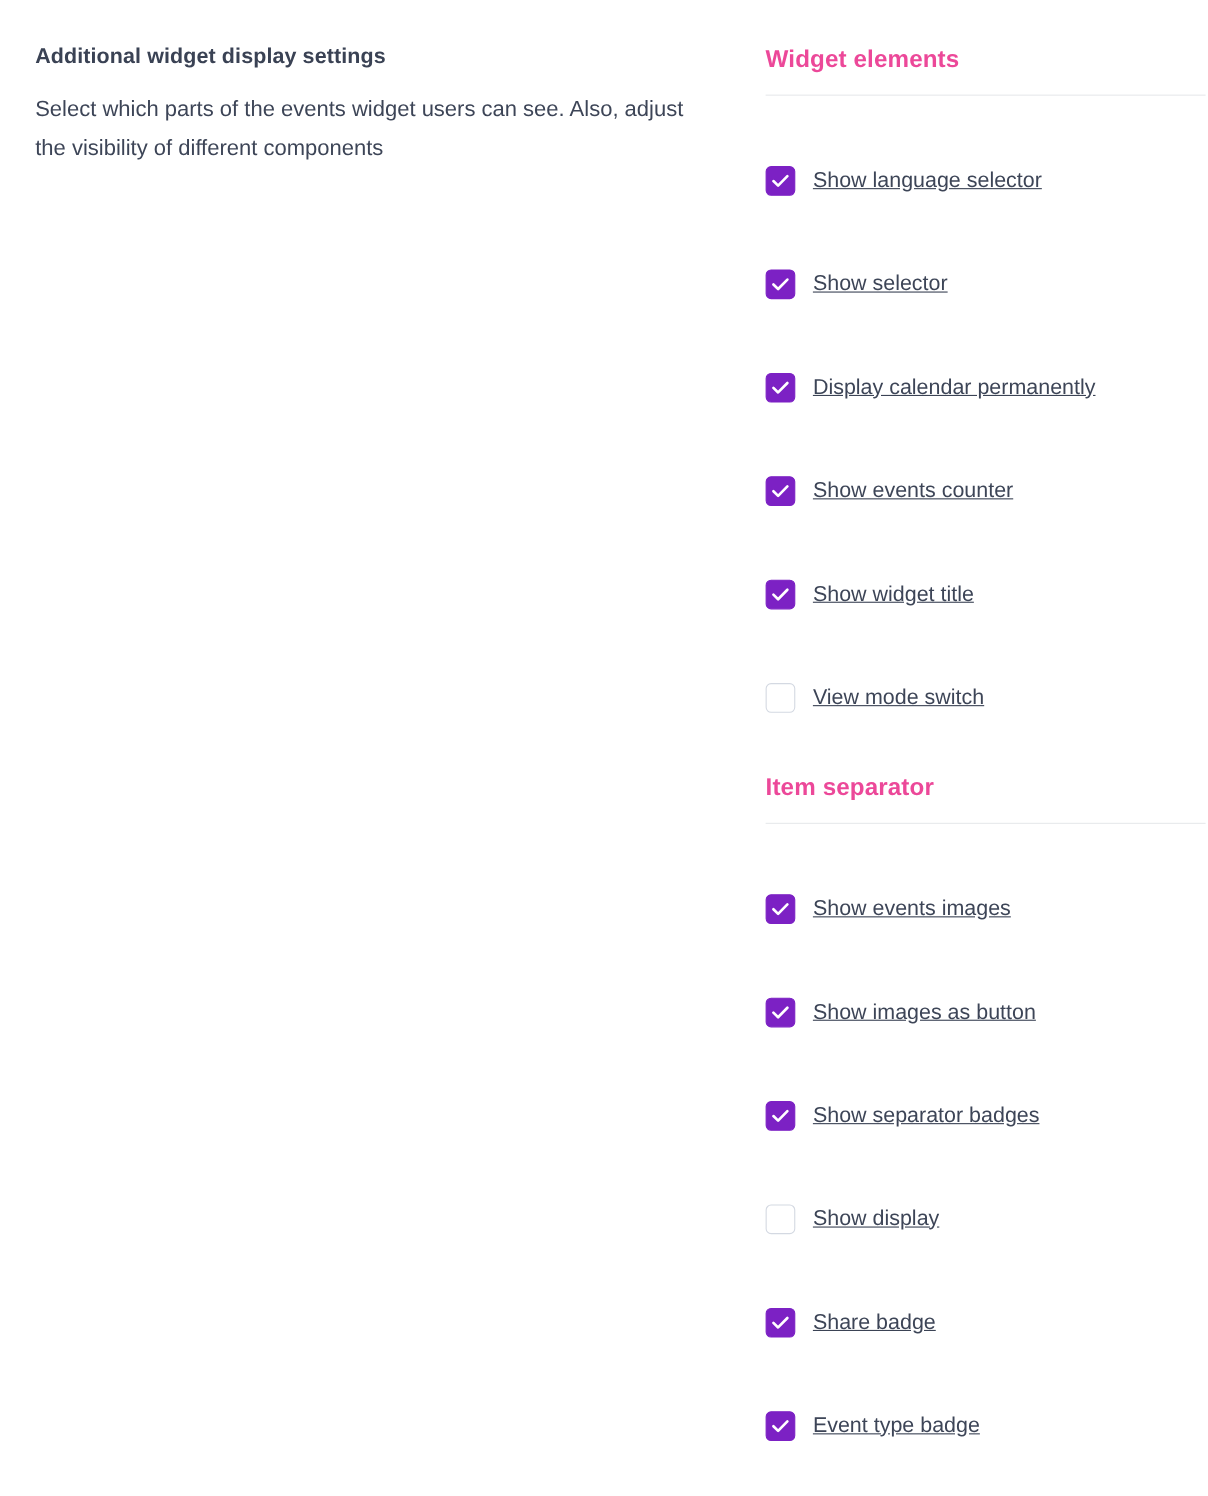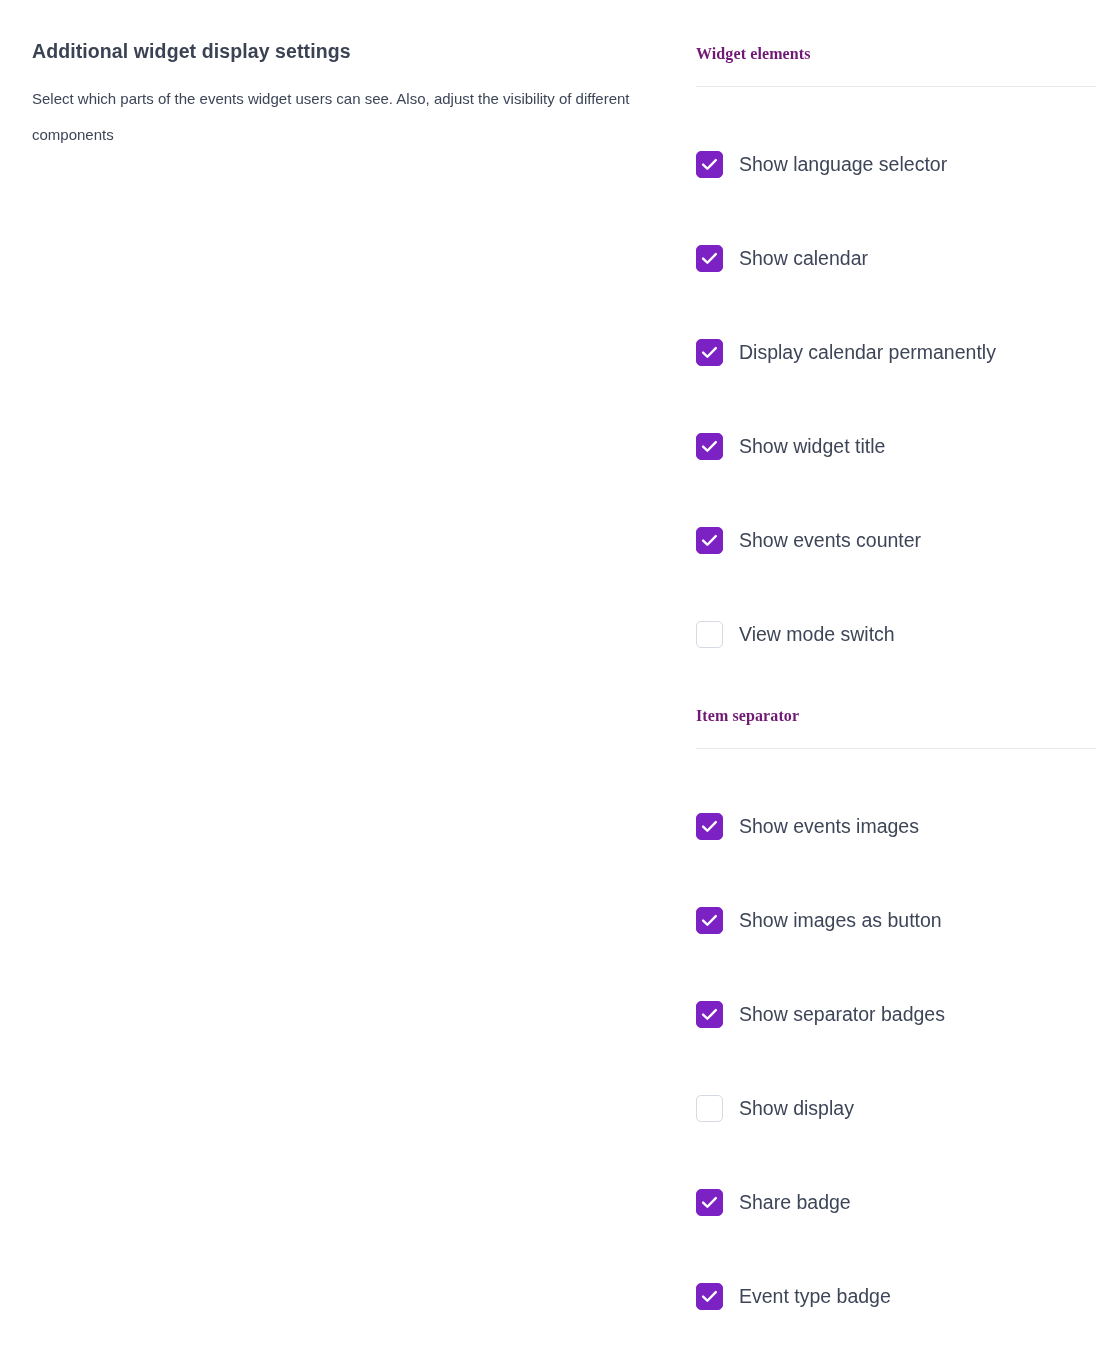--- a/index.html
+++ b/index.html
@@ -32,45 +32,44 @@
   }
   .section-title {
     font-size: 19.5px;
     font-weight: bold;
     line-height: 27px;
     color: #3a4254;
     letter-spacing: 0.1px;
     margin: 0;
   }
   .section-desc {
-    font-size: 15px;
+    font-size: 20px;
     font-weight: normal;
     line-height: 36px;
     color: #3d4557;
     margin: 16px 0 0 0;
     max-width: 620px;
   }
 
   
   .right-col {
     position: absolute;
     left: 696px;
     top: 38px;
     width: 400px;
   }
 
   .group-header {
-    font-size: 16px;
+    font-size: 22px;
     font-weight: bold;
-    color: #701a75;
+    color: #ec4899;
     line-height: 24px;
     letter-spacing: 0.1px;
     margin: 0;
     padding: 0;
-    font-family: Liberation Serif, serif;
   }
   .group-divider {
     height: 1px;
     background: #e7e9ec;
     width: 400px;
     margin-top: 20px;
   }
 
   .group-one { position: absolute; left: 0; top: 4px; width: 400px; }
   .group-two { position: absolute; left: 0; top: 666px; width: 400px; }
@@ -78,20 +77,21 @@
   .check-list {
     margin: 0;
     padding: 0;
     list-style: none;
   }
   .check-row {
     display: flex;
     align-items: center;
     height: 28px;
     margin-top: 66px;
+    text-decoration: underline;
   }
   .check-row:first-child {
     margin-top: 63px;
   }
 
   .checkbox {
     position: relative;
     width: 27px;
     height: 27px;
     min-width: 27px;
@@ -148,48 +148,48 @@
           </span>
           <span class="check-label">Show language selector</span>
         </li>
 
         <li class="check-row">
           <span class="checkbox checked">
             <svg class="tick" viewBox="0 0 27 27">
               <path d="M6.6 13.6 L11.2 18.1 L20.3 8.8" fill="none" stroke="#ffffff" stroke-width="2.6" stroke-linecap="round" stroke-linejoin="round"></path>
             </svg>
           </span>
-          <span class="check-label">Show calendar</span>
+          <span class="check-label">Show selector</span>
         </li>
 
         <li class="check-row">
           <span class="checkbox checked">
             <svg class="tick" viewBox="0 0 27 27">
               <path d="M6.6 13.6 L11.2 18.1 L20.3 8.8" fill="none" stroke="#ffffff" stroke-width="2.6" stroke-linecap="round" stroke-linejoin="round"></path>
             </svg>
           </span>
           <span class="check-label">Display calendar permanently</span>
         </li>
 
         <li class="check-row">
           <span class="checkbox checked">
             <svg class="tick" viewBox="0 0 27 27">
               <path d="M6.6 13.6 L11.2 18.1 L20.3 8.8" fill="none" stroke="#ffffff" stroke-width="2.6" stroke-linecap="round" stroke-linejoin="round"></path>
             </svg>
           </span>
+          <span class="check-label">Show events counter</span>
+        </li>
+
+        <li class="check-row">
+          <span class="checkbox checked">
+            <svg class="tick" viewBox="0 0 27 27">
+              <path d="M6.6 13.6 L11.2 18.1 L20.3 8.8" fill="none" stroke="#ffffff" stroke-width="2.6" stroke-linecap="round" stroke-linejoin="round"></path>
+            </svg>
+          </span>
           <span class="check-label">Show widget title</span>
-        </li>
-
-        <li class="check-row">
-          <span class="checkbox checked">
-            <svg class="tick" viewBox="0 0 27 27">
-              <path d="M6.6 13.6 L11.2 18.1 L20.3 8.8" fill="none" stroke="#ffffff" stroke-width="2.6" stroke-linecap="round" stroke-linejoin="round"></path>
-            </svg>
-          </span>
-          <span class="check-label">Show events counter</span>
         </li>
 
         <li class="check-row">
           <span class="checkbox unchecked"></span>
           <span class="check-label">View mode switch</span>
         </li>
 
       </ul>
     </div>
 

